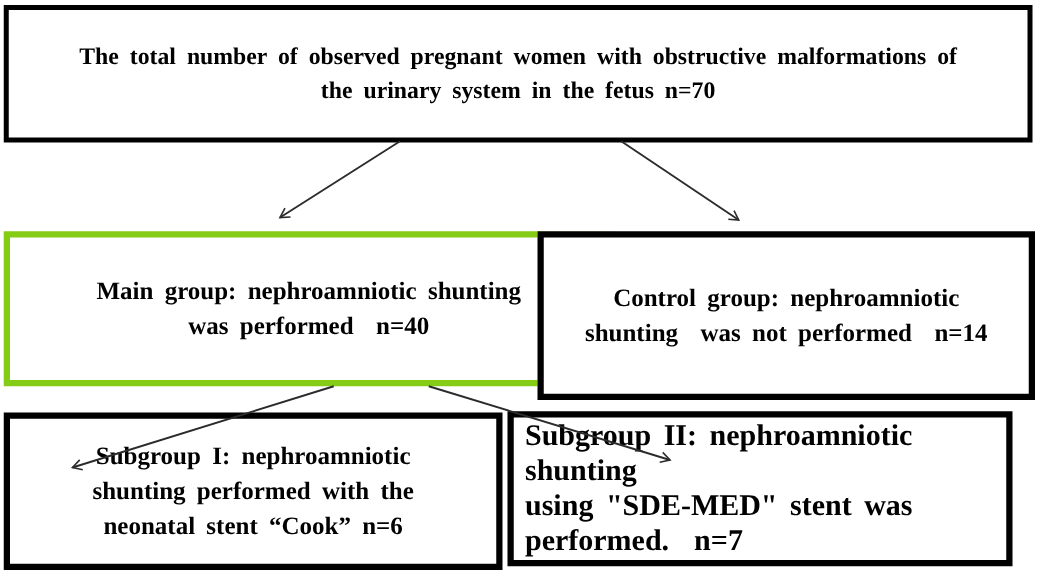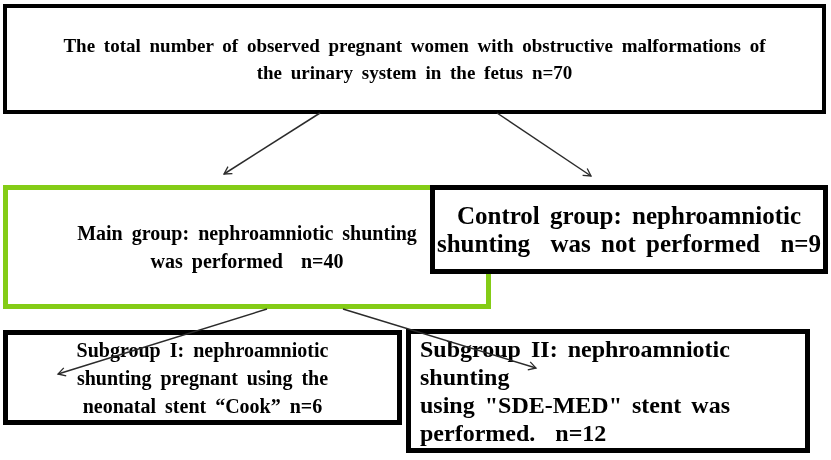--- a/index.html
+++ b/index.html
@@ -37,27 +37,27 @@
     line-height: 27px;
     padding: 0 4px;
   }
   .box-main {
     left: 3px; top: 185px; width: 488px; height: 124px;
     border: 5px solid #84cc16;
     font-size: 20px;
     line-height: 28px;
   }
   .box-control {
-    left: 430px; top: 185px; width: 398px; height: 89px;
+    left: 430px; top: 185px; width: 398px; height: 135px;
     border: 5px solid #000000;
-    font-size: 25px;
+    font-size: 20px;
     line-height: 28px;
   }
   .box-sub1 {
-    left: 3px; top: 330px; width: 399px; height: 95px;
+    left: 3px; top: 330px; width: 399px; height: 126px;
     border: 5px solid #000000;
     font-size: 20px;
     line-height: 28px;
   }
   .box-sub2 {
     left: 406px; top: 329px; width: 404px; height: 124px;
     border: 5px solid #000000;
     font-size: 24px;
     line-height: 28px;
     text-align: left;
@@ -83,33 +83,33 @@
     <div class="tline">the urinary system in the fetus n=70</div>
   </div>
 
   <div class="box box-main">
     <div class="tline">Main group: nephroamniotic shunting</div>
     <div class="tline">was performed  n=40</div>
   </div>
 
   <div class="box box-control">
     <div class="tline">Control group: nephroamniotic</div>
-    <div class="tline">shunting  was not performed  n=9</div>
+    <div class="tline">shunting  was not performed  n=14</div>
   </div>
 
   <div class="box box-sub1">
     <div class="tline">Subgroup I: nephroamniotic</div>
-    <div class="tline">shunting pregnant using the</div>
+    <div class="tline">shunting performed with the</div>
     <div class="tline">neonatal stent “Cook” n=6</div>
   </div>
 
   <div class="box box-sub2">
     <div class="tline">Subgroup II: nephroamniotic shunting</div>
     <div class="tline">using "SDE-MED" stent was</div>
-    <div class="tline">performed.  n=12</div>
+    <div class="tline">performed.  n=7</div>
   </div>
 
   <svg class="connectors" viewBox="0 0 831 460" xmlns="http://www.w3.org/2000/svg">
     <defs>
       <marker id="arrowhead" viewBox="0 0 12 12" refX="10" refY="6" markerWidth="11" markerHeight="11" orient="auto" markerUnits="userSpaceOnUse">
         <path d="M2,1.5 L10,6 L2,10.5" fill="none" stroke="#2b2b2b" stroke-width="1.4"></path>
       </marker>
     </defs>
     <line x1="320" y1="113" x2="224" y2="174" stroke="#2b2b2b" stroke-width="1.5" marker-end="url(#arrowhead)"></line>
     <line x1="497" y1="113" x2="591" y2="176" stroke="#2b2b2b" stroke-width="1.5" marker-end="url(#arrowhead)"></line>

